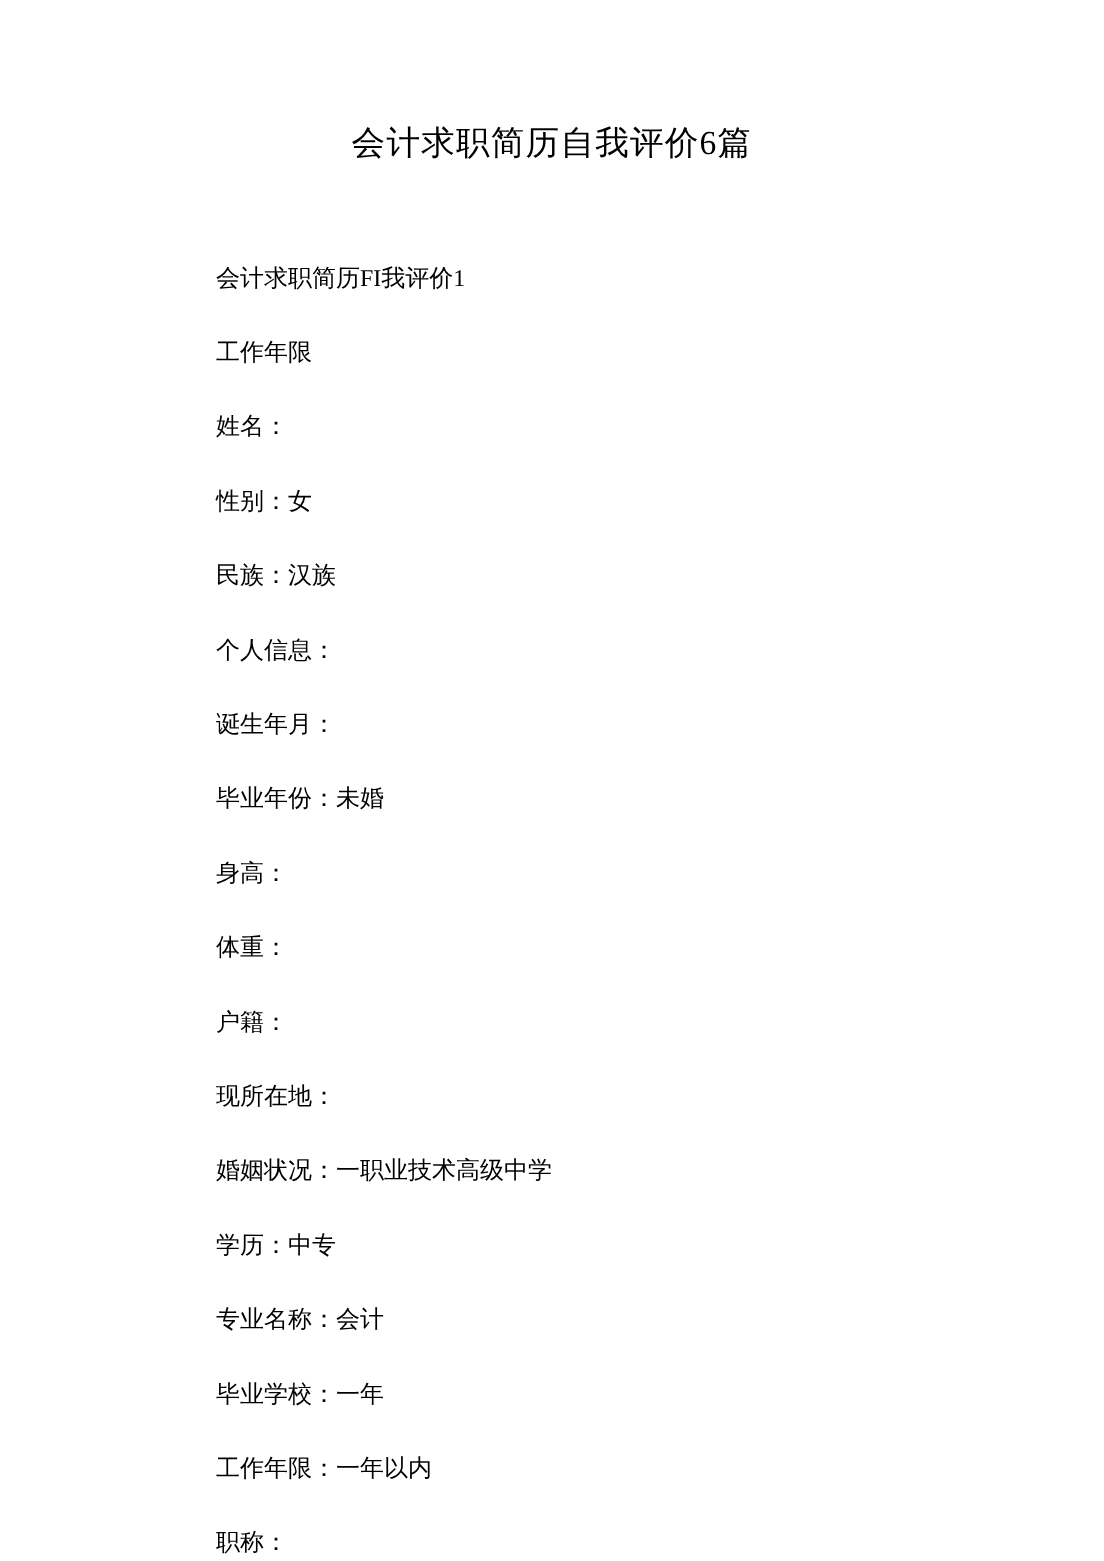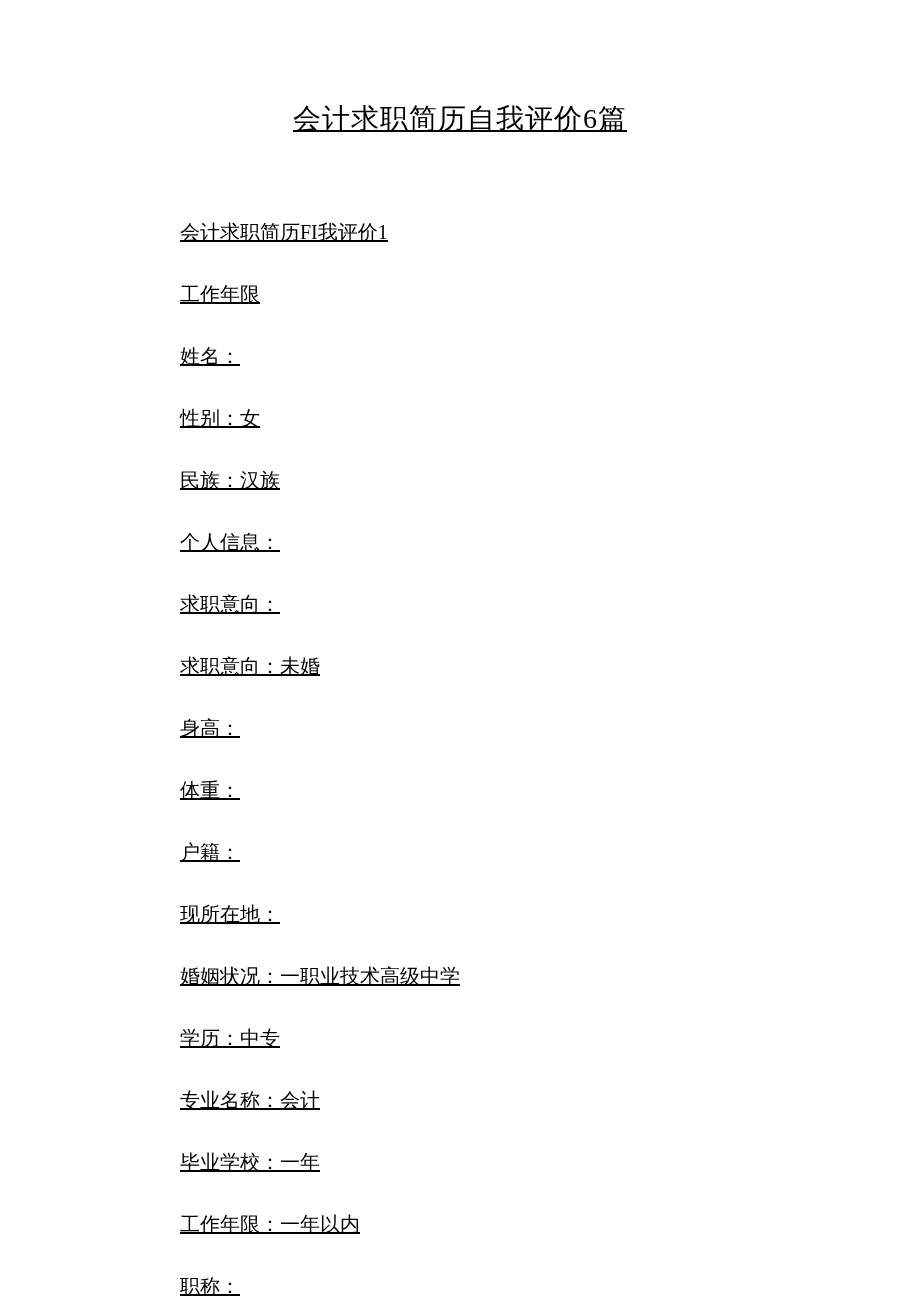--- a/index.html
+++ b/index.html
@@ -1,19 +1,18 @@
 <!DOCTYPE html>
 <html><head>
   <meta charset="utf-8">
   <style>
     * {
       margin: 0;
       padding: 0;
       box-sizing: border-box;
-      text-decoration: underline;
     }
     body {
       width: 920px;
       height: 1301px;
       background: #ffffff;
       font-family: "SimSun", "宋体", serif;
       color: #000000;
       padding: 100px 180px 0 180px;
     }
     .title {
@@ -33,22 +32,22 @@
 <body>
 
 <h1 class="title">会计求职简历自我评价6篇</h1>
 
 <div class="line">会计求职简历FI我评价1</div>
 <div class="line">工作年限</div>
 <div class="line">姓名：</div>
 <div class="line">性别：女</div>
 <div class="line">民族：汉族</div>
 <div class="line">个人信息：</div>
-<div class="line">求职意向：</div>
-<div class="line">求职意向：未婚</div>
+<div class="line">诞生年月：</div>
+<div class="line">毕业年份：未婚</div>
 <div class="line">身高：</div>
 <div class="line">体重：</div>
 <div class="line">户籍：</div>
 <div class="line">现所在地：</div>
 <div class="line">婚姻状况：一职业技术高级中学</div>
 <div class="line">学历：中专</div>
 <div class="line">专业名称：会计</div>
 <div class="line">毕业学校：一年</div>
 <div class="line">工作年限：一年以内</div>
 <div class="line">职称：</div>

